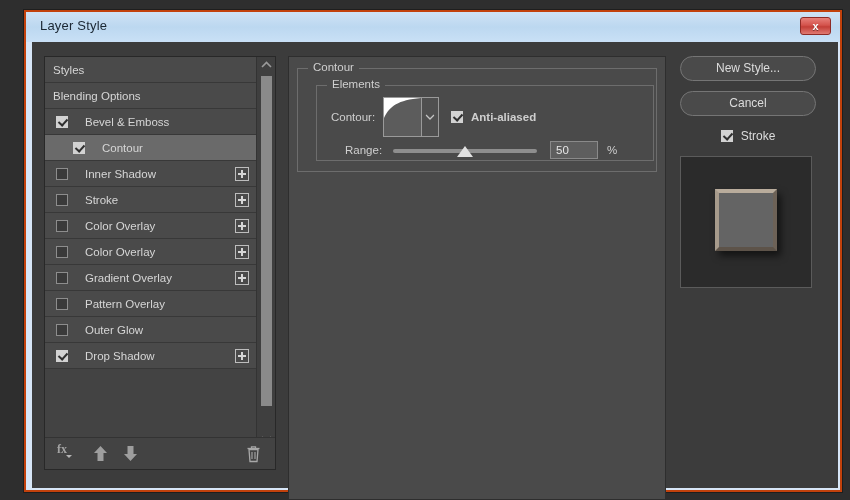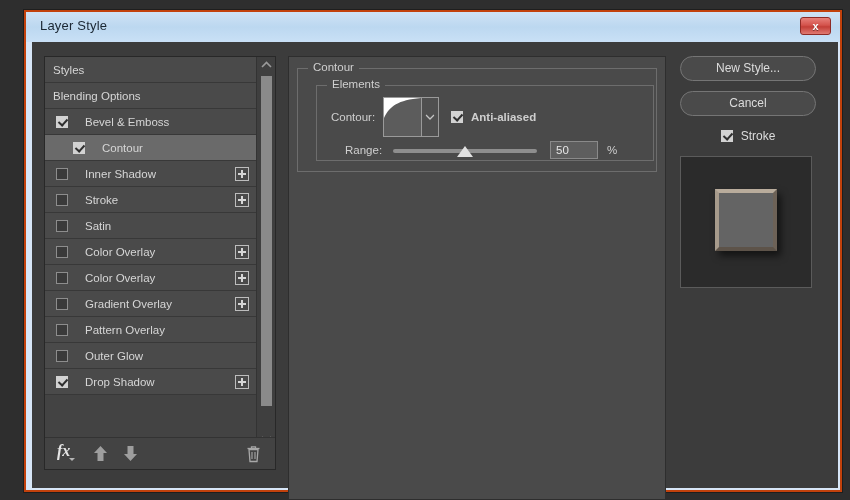--- a/index.html
+++ b/index.html
@@ -227,21 +227,21 @@
     height: 32px;
     background: #434343;
     border-top: 1px solid #333;
     box-sizing: border-box;
   }
   .tb-icon {
     position: absolute;
     top: 7px;
     cursor: pointer;
   }
-  #tb-fx { left: 12px; font-size: 16px; font-style: italic; font-family: "Liberation Serif", serif; color: #e5e5e5; font-weight: bold; top: 4px; }
+  #tb-fx { left: 12px; font-size: 12px; font-family: "Liberation Serif", serif; color: #a3a3a3; font-weight: bold; top: 4px; }
   #tb-fx .caret {
     position: absolute;
     right: -5px;
     bottom: -1px;
     width: 0; height: 0;
     border-left: 3px solid transparent;
     border-right: 3px solid transparent;
     border-top: 3px solid #b5b5b5;
   }
   #tb-up { left: 48px; }
@@ -491,25 +491,20 @@
               </div>
               <div class="style-row">
                 <span style="display: inline-block; width: 11px;"></span>
                 <span class="cb"></span>
                 <span class="label">Stroke</span>
                 <span class="plus-btn"></span>
               </div>
               <div class="style-row">
                 <span style="display: inline-block; width: 11px;"></span>
                 <span class="cb"></span>
-                <span class="label">Satin</span>
-              </div>
-              <div class="style-row">
-                <span style="display: inline-block; width: 11px;"></span>
-                <span class="cb"></span>
                 <span class="label">Color Overlay</span>
                 <span class="plus-btn"></span>
               </div>
               <div class="style-row">
                 <span style="display: inline-block; width: 11px;"></span>
                 <span class="cb"></span>
                 <span class="label">Color Overlay</span>
                 <span class="plus-btn"></span>
               </div>
               <div class="style-row">

